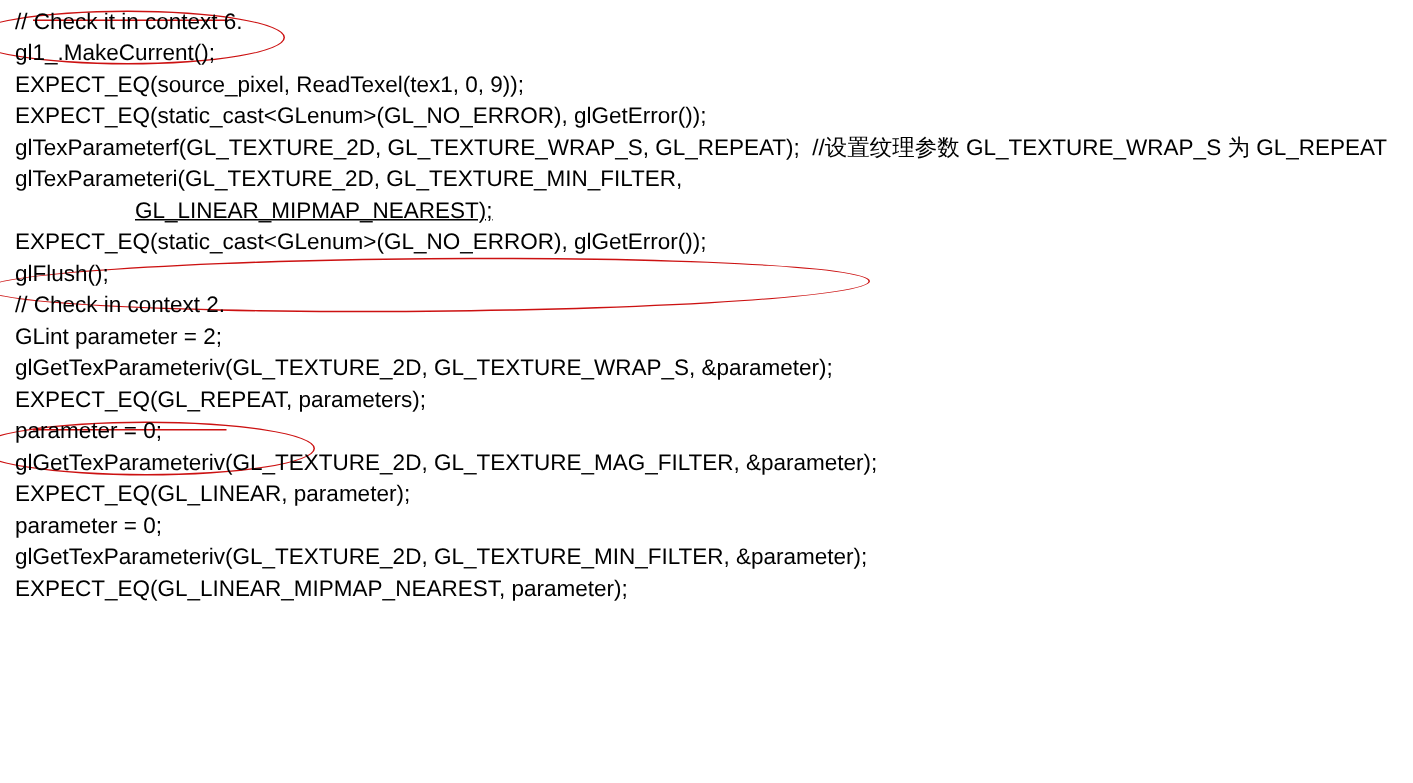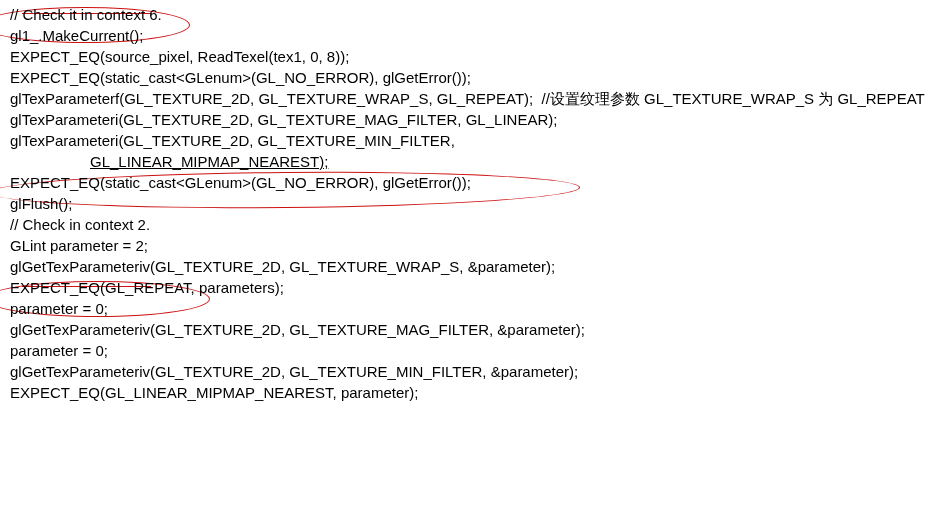--- a/index.html
+++ b/index.html
@@ -45,36 +45,36 @@
     height: 0;
     border-top: 1.5px solid #c11;
   } 
 </style>
 </head>
 <body>
 
 <div class="code-block">
   <div class="line">// Check it in context 6.</div>
   <div class="line">gl1_.MakeCurrent();</div>
-  <div class="line">EXPECT_EQ(source_pixel, ReadTexel(tex1, 0, 8));</div>
+  <div class="line">EXPECT_EQ(source_pixel, ReadTexel(tex1, 0, 9));</div>
   <div class="line">EXPECT_EQ(static_cast&lt;GLenum&gt;(GL_NO_ERROR), glGetError());</div>
   <div class="line"></div>
   <div class="line">glTexParameterf(GL_TEXTURE_2D, GL_TEXTURE_WRAP_S, GL_REPEAT);  //设置纹理参数 GL_TEXTURE_WRAP_S 为 GL_REPEAT</div>
-  <div class="line">glTexParameteri(GL_TEXTURE_2D, GL_TEXTURE_MAG_FILTER, GL_LINEAR);</div>
   <div class="line">glTexParameteri(GL_TEXTURE_2D, GL_TEXTURE_MIN_FILTER,</div>
   <div class="line indent">GL_LINEAR_MIPMAP_NEAREST);</div>
   <div class="line">EXPECT_EQ(static_cast&lt;GLenum&gt;(GL_NO_ERROR), glGetError());</div>
   <div class="line">glFlush();</div>
   <div class="line"></div>
   <div class="line">// Check in context 2.</div>
   <div class="line">GLint parameter = 2;</div>
   <div class="line">glGetTexParameteriv(GL_TEXTURE_2D, GL_TEXTURE_WRAP_S, &amp;parameter);</div>
   <div class="line">EXPECT_EQ(GL_REPEAT, parameters);</div>
   <div class="line">parameter = 0;</div>
   <div class="line">glGetTexParameteriv(GL_TEXTURE_2D, GL_TEXTURE_MAG_FILTER, &amp;parameter);</div>
+  <div class="line">EXPECT_EQ(GL_LINEAR, parameter);</div>
   <div class="line">parameter = 0;</div>
   <div class="line">glGetTexParameteriv(GL_TEXTURE_2D, GL_TEXTURE_MIN_FILTER, &amp;parameter);</div>
   <div class="line">EXPECT_EQ(GL_LINEAR_MIPMAP_NEAREST, parameter);</div>
 </div>
 
 <div class="annotations">
 
   <div class="strike" style="left:22px; top:13px; width:130px;"></div>
   <div class="ellipse" style="left:-20px; top:7px; width:210px; height:36px;"></div>
 

